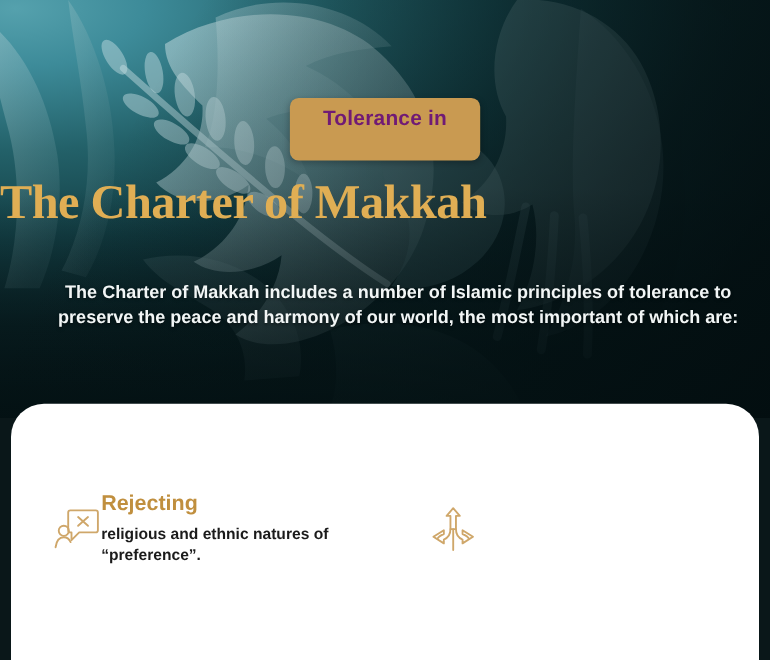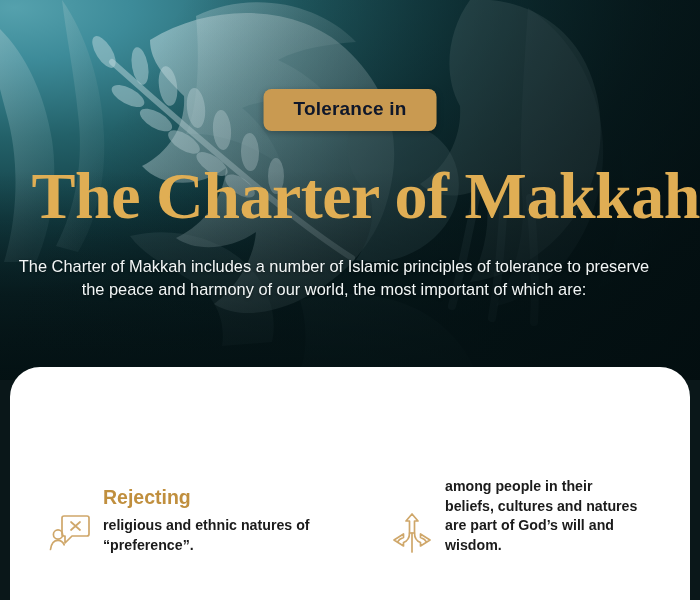--- a/index.html
+++ b/index.html
@@ -46,53 +46,53 @@
     width: 700px;
     height: 380px;
   }
 
   
   .badge {
     position: absolute;
     left: 50%;
     transform: translateX(-50%);
     top: 89px;
-    padding: 9px 30px 11px;
+    padding: 9px 30px 26px;
     border-radius: 8px;
-    color: #0f172a;
+    color: #701a75;
     font-size: 19px;
     font-weight: bold;
     letter-spacing: 0.2px;
     white-space: nowrap;
     box-shadow: 0 2px 6px rgba(0,0,0,0.25);
   }
 
   .hero-title {
     position: absolute;
     top: 162px;
     left: 0;
     width: 700px;
-    text-align: right;
+    text-align: left;
     font-family: "Liberation Serif", "DejaVu Serif", serif;
     font-weight: bold;
-    font-size: 66px;
+    font-size: 44px;
     line-height: 1.02;
     letter-spacing: -0.5px;
     white-space: nowrap;
   }
 
   .hero-sub {
     position: absolute;
     top: 255px;
-    left: 18px;
+    left: 46px;
     width: 632px;
     text-align: center;
     color: #f2f6f6;
     font-size: 16.4px;
-    font-weight: normal;
+    font-weight: bold;
     line-height: 22.5px;
     text-shadow: 0 1px 3px rgba(0,0,0,0.45);
   }
 
   
   .card {
     position: absolute;
     left: 10px;
     top: 367px;
     width: 680px;
@@ -108,22 +108,21 @@
     left: 38px;
     right: 22px;
     display: grid;
     grid-template-columns: 330px 1fr;
     grid-auto-rows: 150px;
     column-gap: 12px;
   }
 
   .item {
     display: flex;
-    align-items: flex-end;
-    gap: 11px;
+    align-items: center;
   }
 
   .item-icon {
     flex: 0 0 auto;
     width: 44px;
     height: 44px;
     margin-top: 2px;
   }
   .item-icon svg { display: block; width: 44px; height: 44px; }
 
@@ -267,21 +266,20 @@
           <svg viewBox="0 0 44 44" fill="none" stroke="#cfa76a" stroke-width="1.7" stroke-linecap="round" stroke-linejoin="round">
             <path d="M22 3 L28 10 H24.5 V22 H19.5 V10 H16 Z"></path>
             <path d="M22 41 C 22 33 22 28 22 22"></path>
             <path d="M19.5 22 C 19.5 27 17.5 30 13.5 31.5 L13.5 35 L4 29 L13.5 23 L13.5 26.5
                      C 10 27.7 8.5 29 7.6 31"></path>
             <path d="M24.5 22 C 24.5 27 26.5 30 30.5 31.5 L30.5 35 L40 29 L30.5 23 L30.5 26.5
                      C 34 27.7 35.5 29 36.4 31"></path>
           </svg>
         </span>
         <div class="item-body">
-          <div class="item-text" style="color: rgb(27, 27, 27);">among people in their beliefs, cultures and natures are part of God’s will and wisdom.</div>
         </div>
       </div>
 
       <div class="item">
         <span class="item-icon">
           <svg viewBox="0 0 44 44" fill="none" stroke="#cfa76a" stroke-width="1.7" stroke-linecap="round" stroke-linejoin="round">
             <circle cx="13" cy="10" r="5.2"></circle>
             <circle cx="31" cy="10" r="5.2"></circle>
             <path d="M3 30 C 3 23.5 7.5 19.5 13 19.5 C 18.5 19.5 23 23.5 23 30"></path>
             <path d="M21 30 C 21 23.5 25.5 19.5 31 19.5 C 36.5 19.5 41 23.5 41 30"></path>

